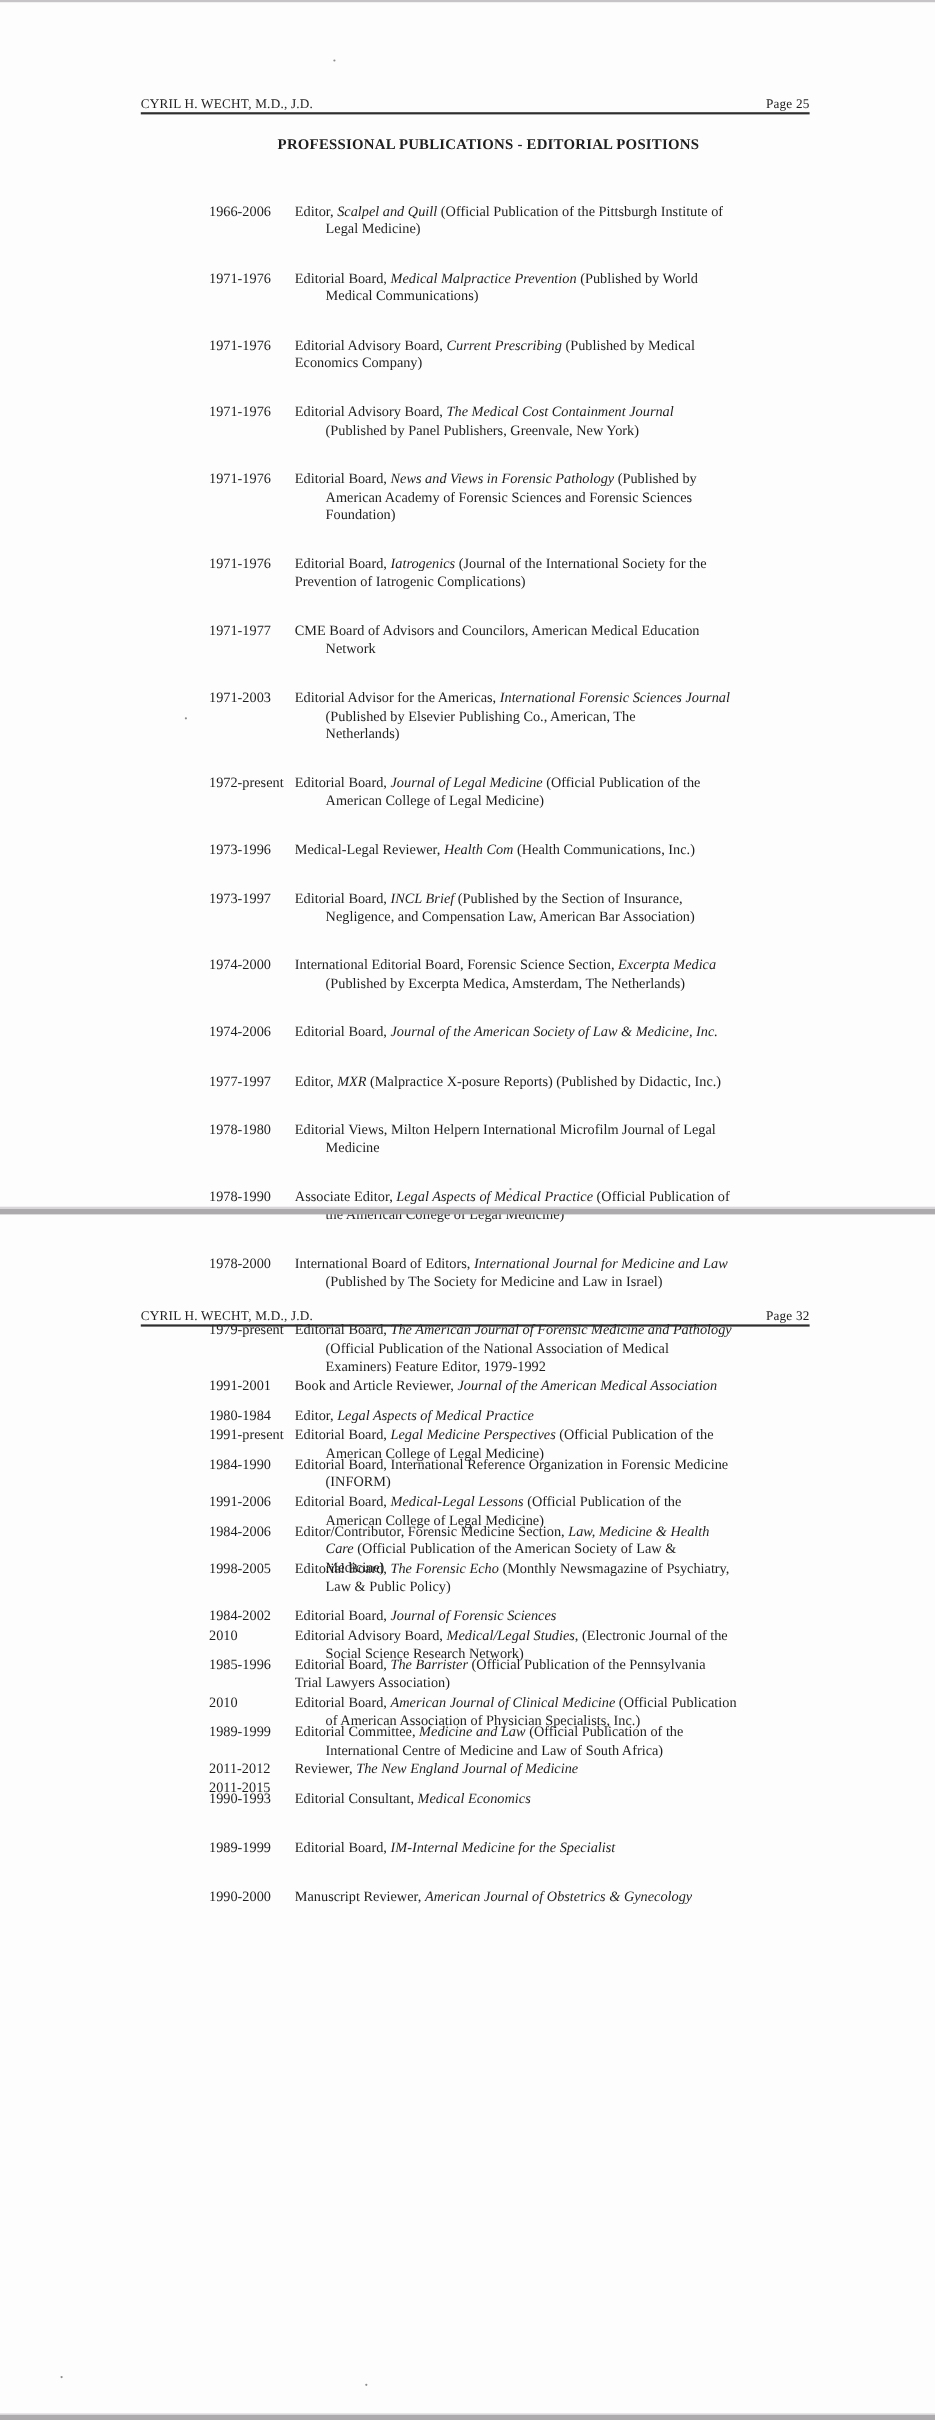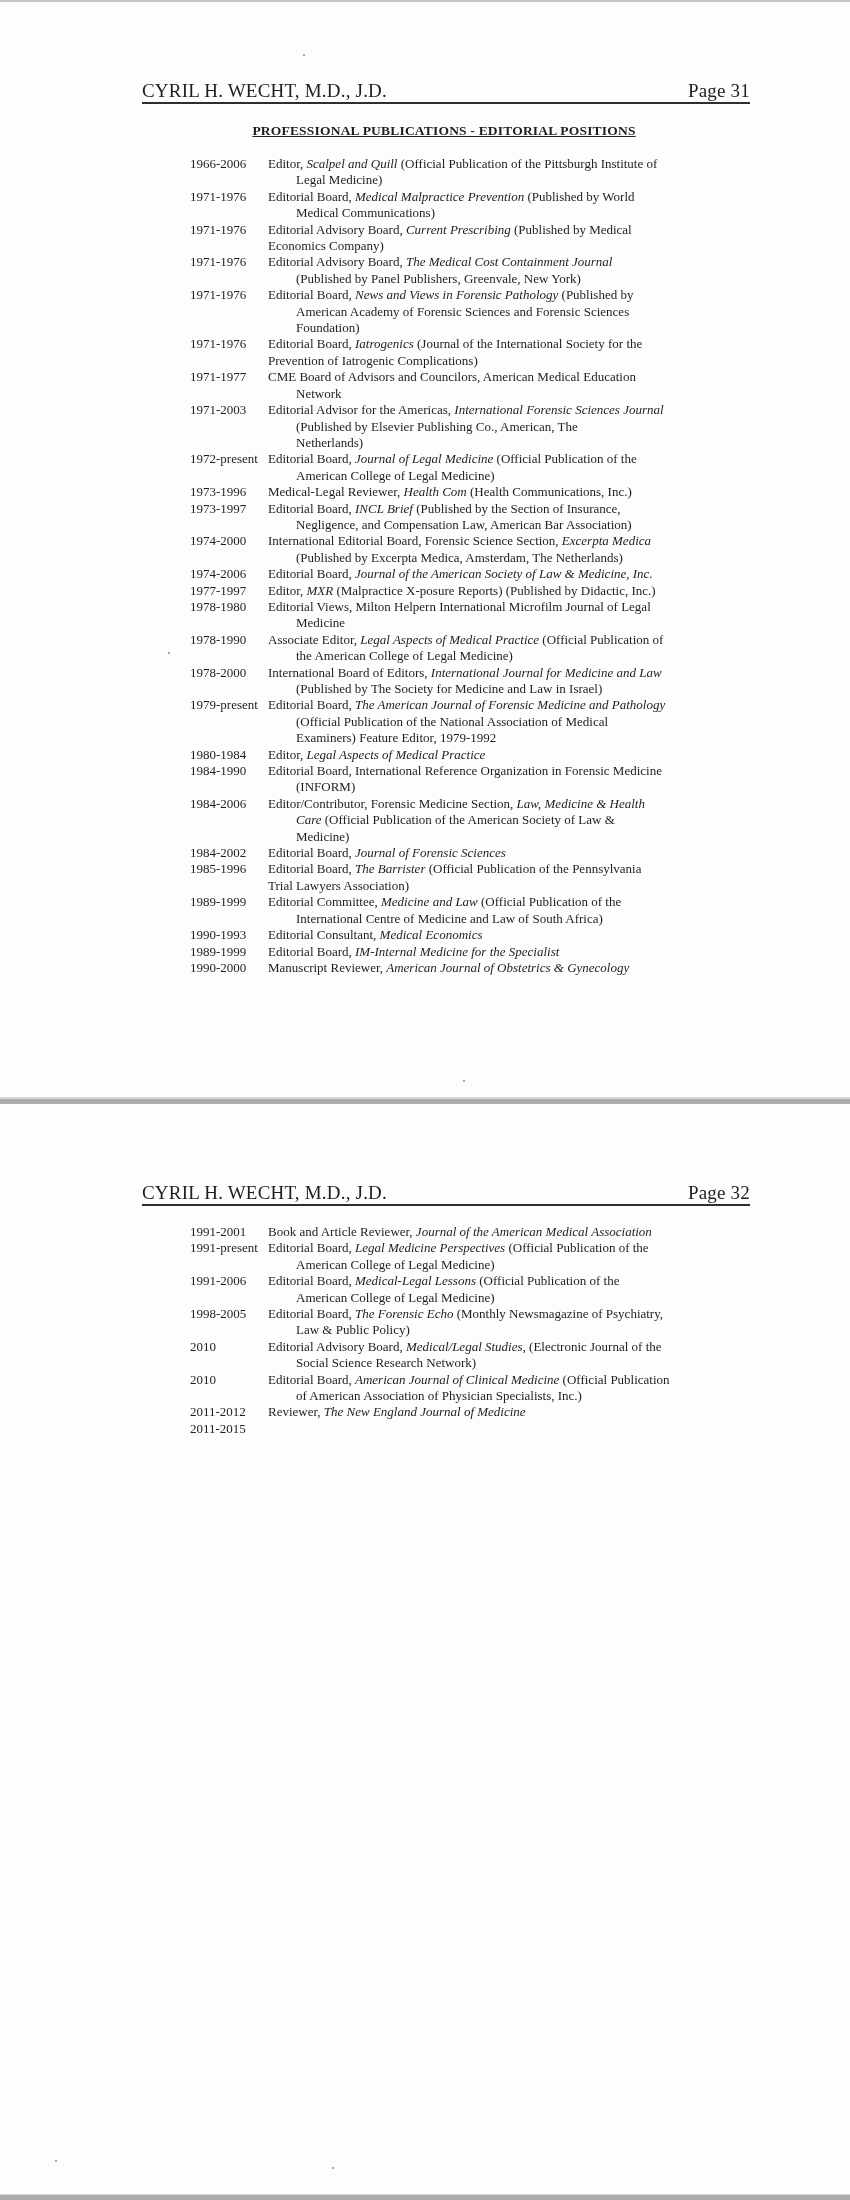--- a/index.html
+++ b/index.html
@@ -14,58 +14,57 @@
     position:absolute;left:0;top:0;width:850px;height:2px;
     background:#c6c4c6;
   }
   .page-separator{
     position:absolute;left:0;width:850px;height:7px;
     background:linear-gradient(to bottom,#d8d6d8 0%,#d8d6d8 25%,#acaaac 25%,#acaaac 100%);
   }
   .sep-mid{top:1097px;}
   .sep-bottom{top:2194px;height:6px;}
   .doc-header{
-    position:absolute;left:142px;width:608px;height:18px;
+    position:absolute;left:128px;width:608px;height:18px;
     border-bottom:2px solid #2e2e2e;
     display:flex;justify-content:space-between;align-items:flex-end;
-    font-size:19px;letter-spacing:.2px;white-space:nowrap;
+    font-size:12px;letter-spacing:.2px;white-space:nowrap;
   }
   .hdr-p31{top:84px;}
   .hdr-p32{top:1186px;}
   .section-title{
     position:absolute;left:140px;width:608px;top:123px;
     text-align:center;font-weight:bold;font-size:13.5px;letter-spacing:.2px;
     white-space:nowrap;
-    text-decoration:underline;
   }
   .entries{
     position:absolute;left:190px;width:560px;
     font-size:13px;line-height:16.4px;font-family:Liberation Serif, serif;
   }
   .entries-p31{top:156px;}
   .entries-p32{top:1224px;}
   .entry{position:relative;}
   .entry .date{position:absolute;left:0;top:0;white-space:nowrap;}
-  .entry .text{margin-left:78px;}
+  .entry .text{margin-left:78px;margin-top:28px;}
   .line{white-space:nowrap;}
   .line.ind1{padding-left:28px;}
   .it{font-style:italic;}
   .speck{
     position:absolute;width:2px;height:2px;border-radius:50%;
     background:#8d8b8d;
   }
 </style>
 </head>
 <body>
 
 <div class="hairline-top"></div>
 
 <div class="doc-header hdr-p31">
   <span>CYRIL H. WECHT, M.D., J.D.</span>
-  <span>Page 31</span>
+  <span>Page 25</span>
 </div>
 <div class="section-title">PROFESSIONAL PUBLICATIONS - EDITORIAL POSITIONS</div>
 <div class="entries entries-p31">
     <div class="entry">
       <span class="date">1966-2006</span>
       <div class="text">
         <div class="line"><span>Editor, </span><span class="it">Scalpel and Quill</span><span> (Official Publication of the Pittsburgh Institute of</span></div>
         <div class="line ind1"><span>Legal Medicine)</span></div>
       </div>
     </div>

